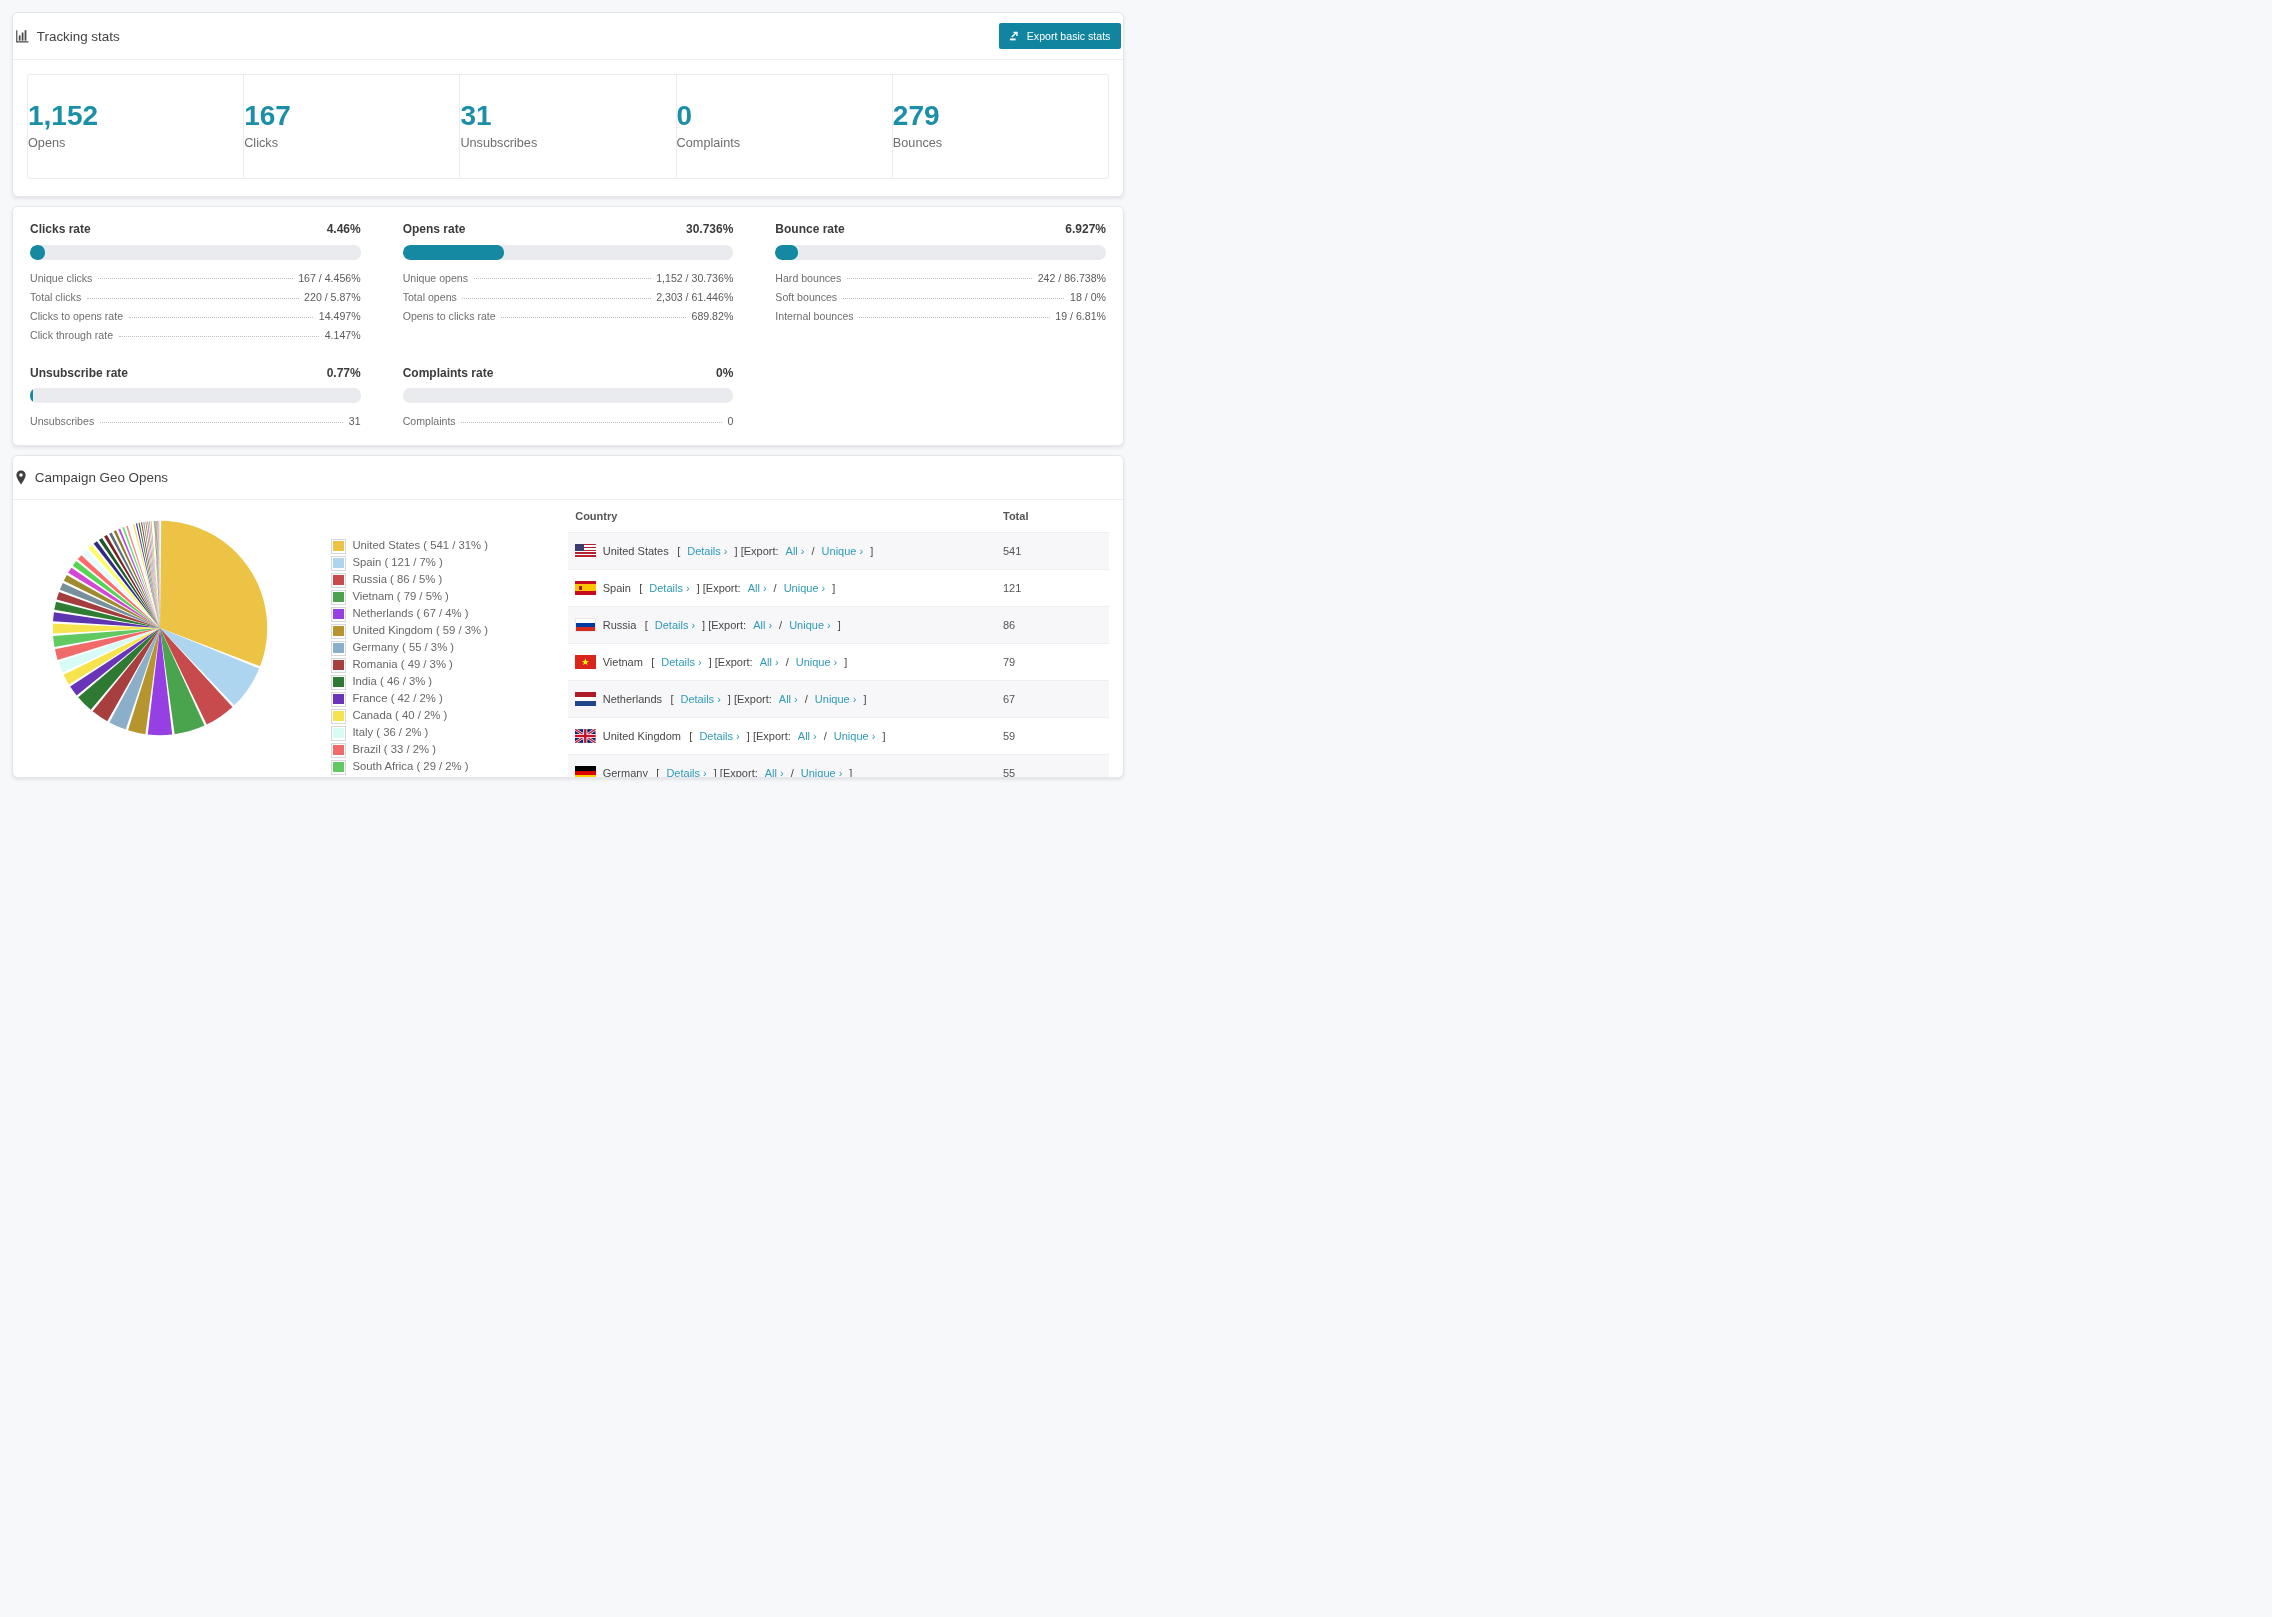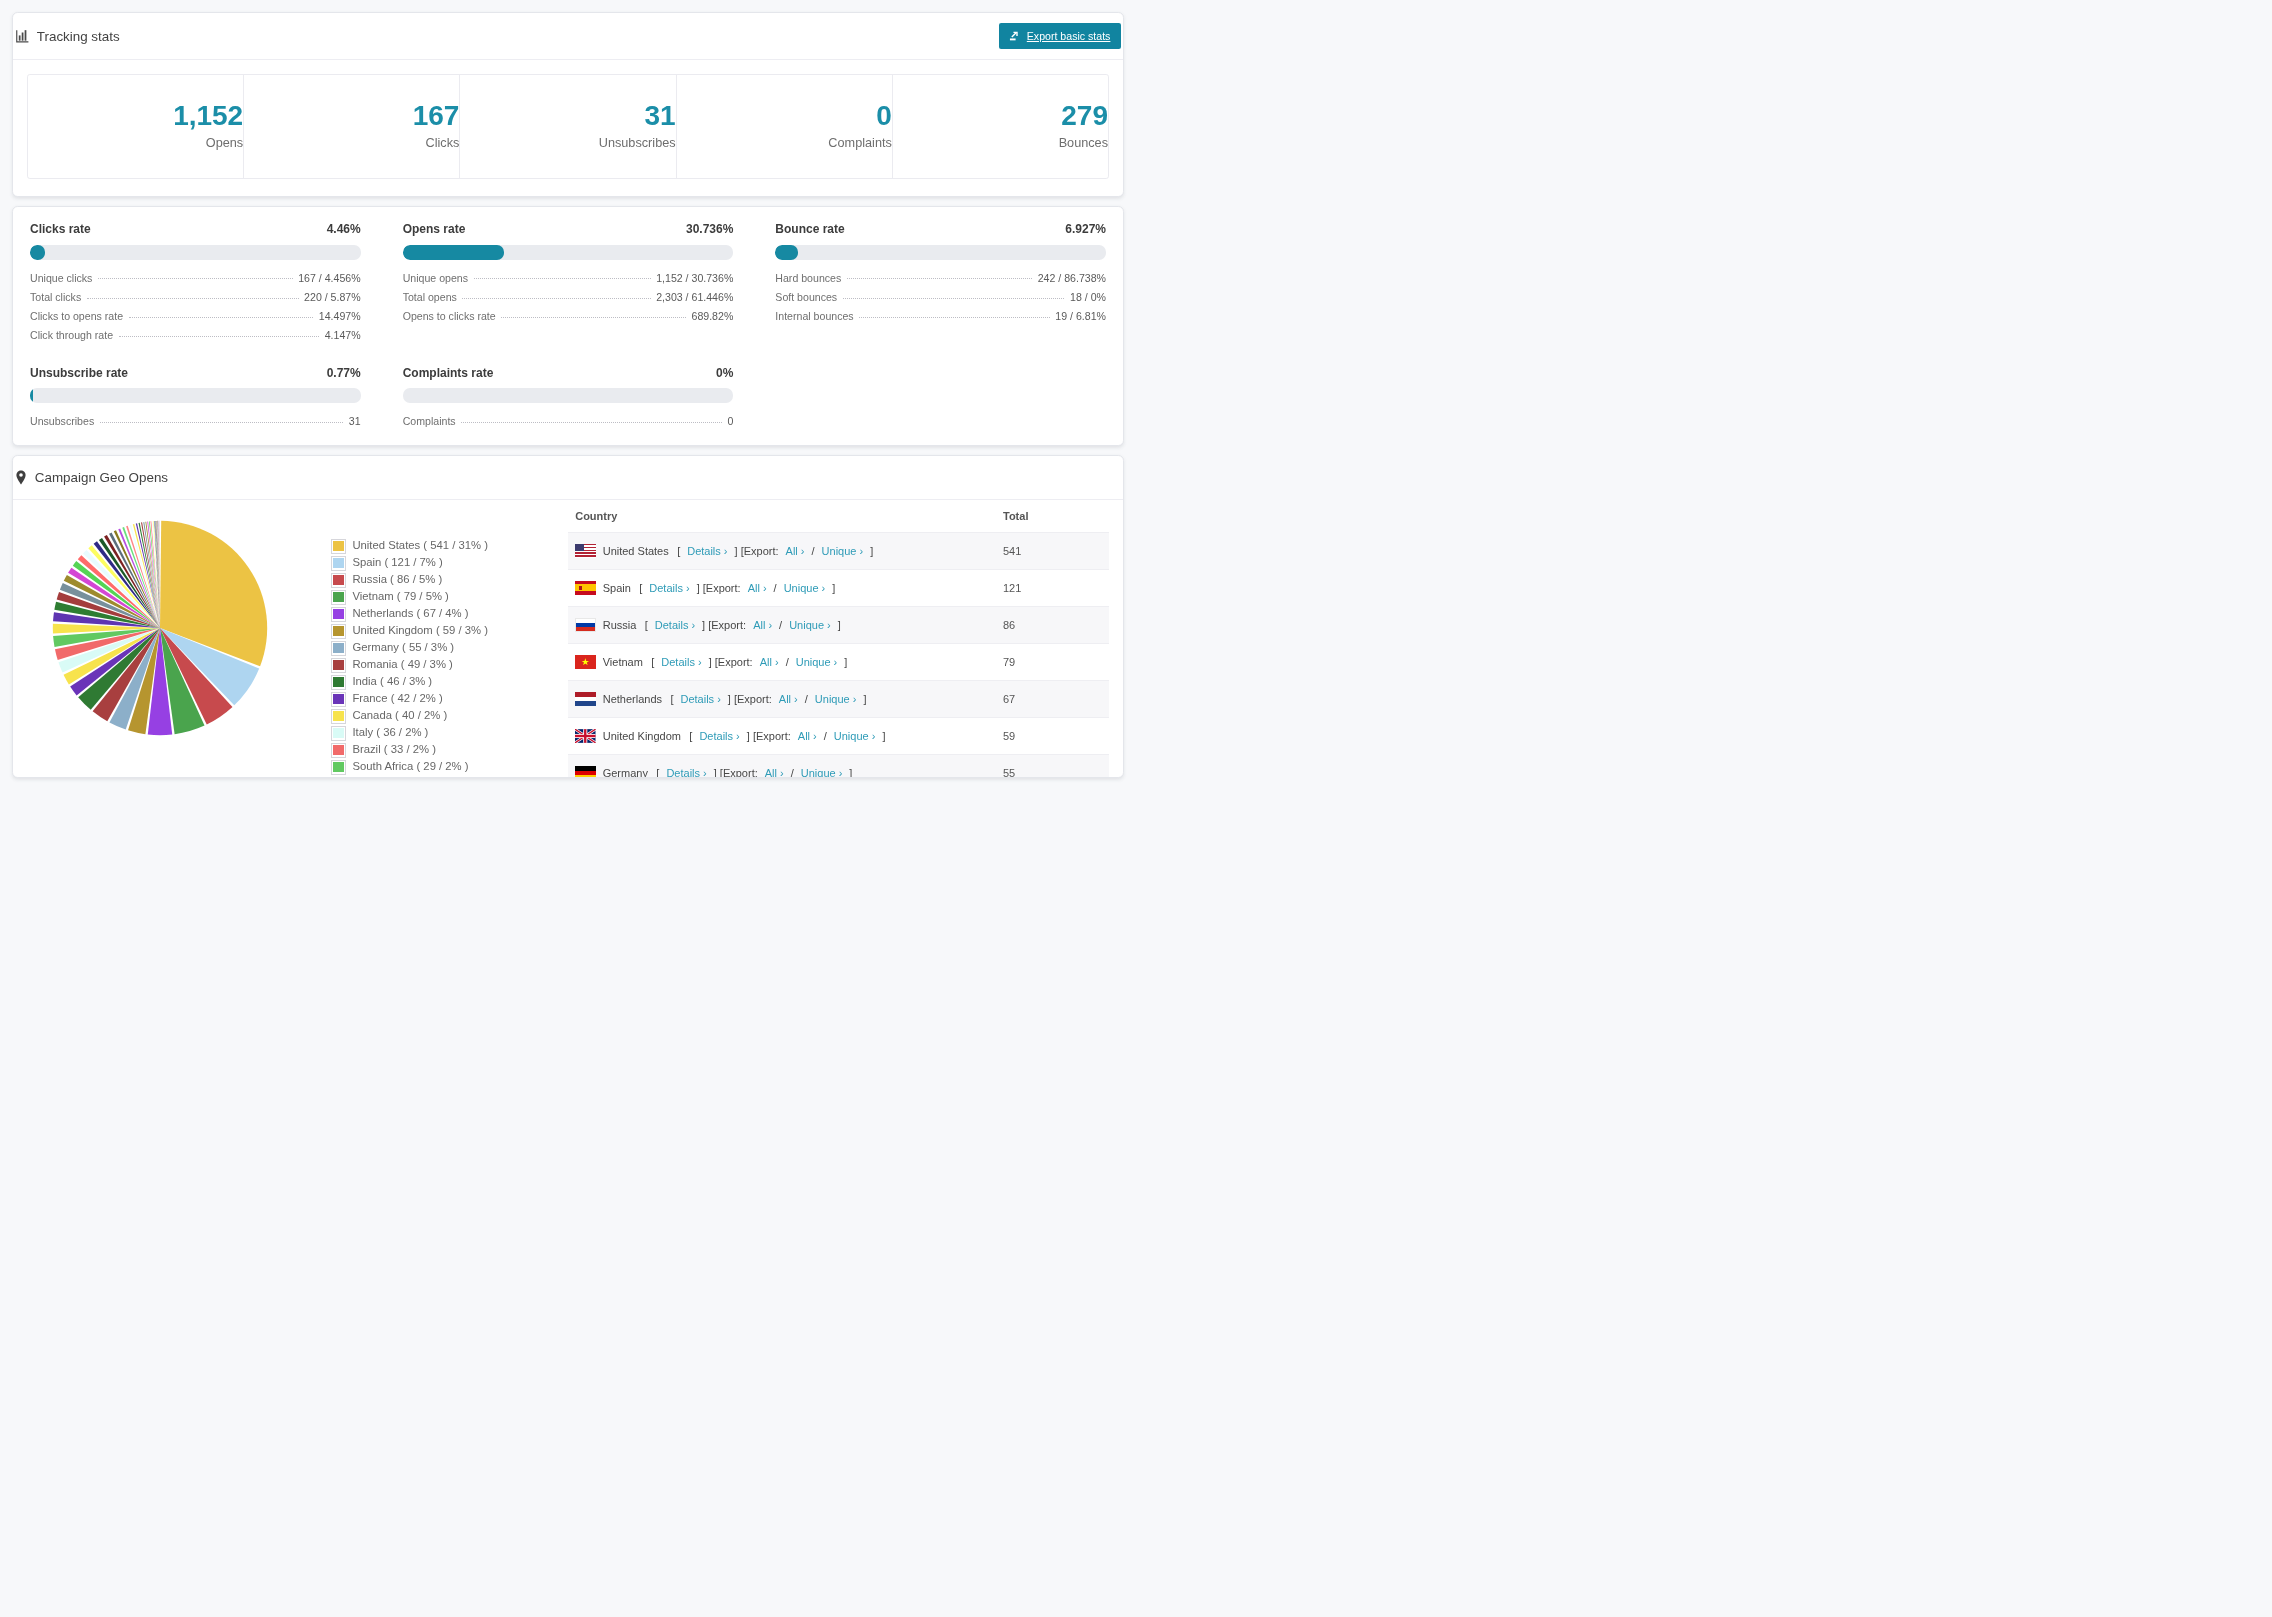--- a/index.html
+++ b/index.html
@@ -21,26 +21,26 @@
   #card-rates { margin-top:9px; padding:15.5px 17px 18.4px; }
   #card-geo { margin-top:8.5px; height:323px; overflow:hidden; display:flex; flex-direction:column; }
 
   .card-header { display:flex; align-items:center; padding:10px 2px; border-bottom:0.7px solid #ededf2; min-height:44px; }
   .card-title { display:flex; align-items:center; gap:7.8px; font-size:13.4px; color:#424242; }
   .card-title svg { flex-shrink:0; }
 
   .export-btn {
     margin-left:auto; display:flex; gap:6.4px;
     background:#1184a0; color:#fff; border:none; border-radius:2.1px;
-    font-size:10.6px; font-family:inherit; padding:7px 10.6px; cursor:pointer;text-decoration:underline;
+    font-size:10.6px; font-family:inherit; padding:7px 10.6px; cursor:pointer;
   }
 
   
   .stats-row { display:flex; margin:14px 14px 17px; border:0.7px solid #ebebf0; border-radius:2.8px; background:#fff; }
-  .stat-box { flex:1; text-align:right; padding:25.4px 0 28px; }
+  .stat-box { flex:1; text-align:left; padding:25.4px 0 28px; }
   .stat-box + .stat-box { border-left:0.7px solid #ebebf0; }
   .stat-value { display:block; font-size:28px; line-height:32px; font-weight:700; color:#1b8ea8; }
   .stat-label { display:block; font-size:12.7px; color:#6e6e6e; margin-top:3.5px; }
 
   
   #rates-grid { display:grid; grid-template-columns:1fr 1fr 1fr; column-gap:42px; row-gap:25.4px; }
   .rate-head { display:flex; justify-content:space-between; align-items:baseline; }
   .rate-title, .rate-value { font-size:12px; font-weight:700; color:#3c3c3c; }
   .bar { position:relative; height:15px; border-radius:7px; background:#e9ebef; margin:8.5px 0 12.7px; overflow:hidden; }
   .bar-fill { position:absolute; left:0; top:0; bottom:0; border-radius:7px; background:#1689a2; }

